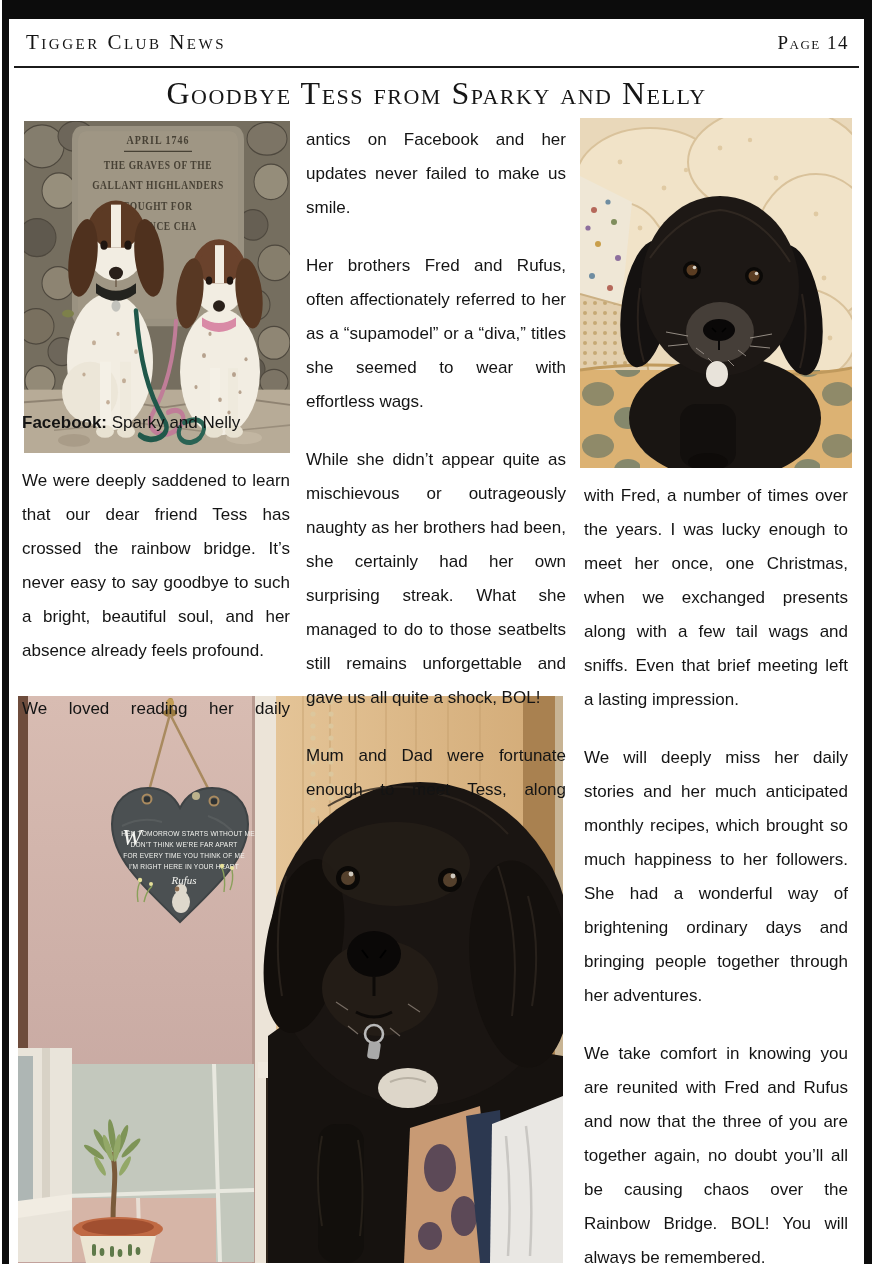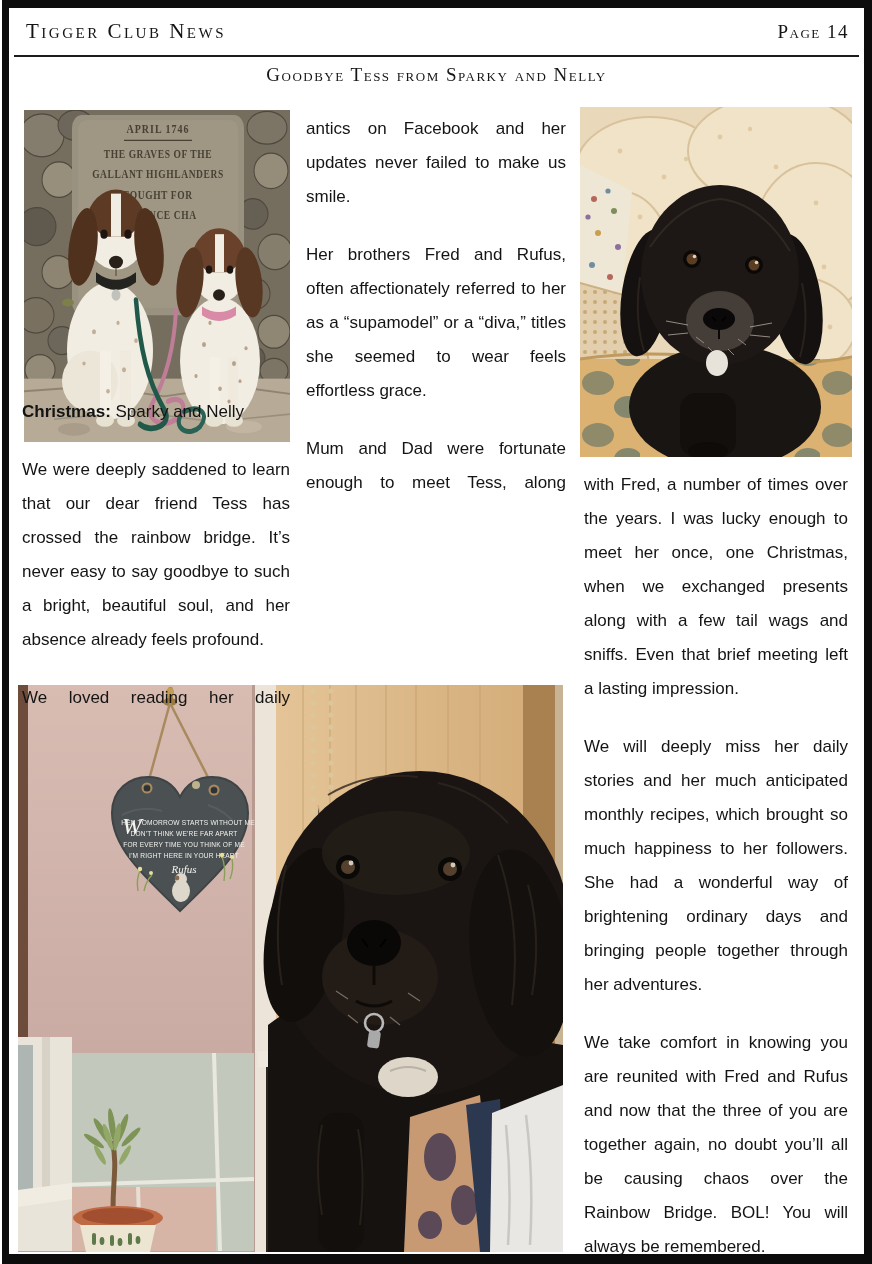--- a/index.html
+++ b/index.html
@@ -1,30 +1,30 @@
 <!DOCTYPE html>
 <html><head>
 <meta charset="utf-8">
 <style>
   html,body{margin:0;padding:0;}
   body{width:872px;height:1264px;background:#0c0c0c;position:relative;
        font-family:"Liberation Sans",sans-serif;overflow:hidden;}
   .edge-sliver{position:absolute;left:0;top:0;width:2px;height:100%;background:#ffffff;}
-  .page{position:absolute;left:9px;top:8px;width:855px;height:1246px;background:#ffffff;}
+  .page{position:absolute;left:9px;top:19px;width:855px;height:1246px;background:#ffffff;}
 
   .masthead{position:absolute;top:11px;left:17px;right:15px;display:flex;
             justify-content:space-between;align-items:baseline;
             font-family:"Liberation Serif",serif;font-variant:small-caps;
             color:#141414;}
   .masthead .brand{font-size:21px;letter-spacing:2.5px;}
   .masthead .pageno{font-size:19px;letter-spacing:1.5px;}
   .rule{position:absolute;top:47px;left:5px;right:5px;height:0;border-top:2px solid #1b1b1b;}
   .headline{position:absolute;top:56px;left:0;width:100%;text-align:center;
             font-family:"Liberation Serif",serif;font-variant:small-caps;
-            font-size:19px;letter-spacing:1.5px;color:#161616;}
+            font-size:32px;letter-spacing:1.5px;color:#161616;}
 
   .col{position:absolute;font-size:17px;line-height:34px;color:#141414;
        text-align:justify;}
   .col p{margin:0 0 24px 0;}
   .col p.nogap{margin:0;}
   .col p.leftal{text-align:left;}
   .force-just{text-align-last:justify;}
   #col-left{left:13px;top:387px;width:268px;}
   #col-mid{left:297px;top:104px;width:260px;}
   #col-right{left:575px;top:460px;width:264px;}
@@ -458,28 +458,29 @@
           <ellipse cx="412" cy="540" rx="12" ry="14"></ellipse>
         </g>
         <path d="M448,420 L482,414 L488,567 L462,567 Z" fill="#2c3850"></path>
         <path d="M474,428 L545,400 L545,567 L472,567 Z" fill="#e9e7e3"></path>
         <path d="M488,440 q6,60 2,120 M508,430 q8,64 4,130" stroke="#c9c7c3" stroke-width="2.5" fill="none"></path>
       </g>
     </svg>
   </div>
 
   <div class="col" id="col-left">
-    <p class="byline"><b>Christmas:</b><span> Sparky and Nelly</span></p>
+    <p class="byline"><b>Facebook:</b><span> Sparky and Nelly</span></p>
     <p>We were deeply saddened to learn that our dear friend Tess has crossed the rainbow bridge. It’s never easy to say goodbye to such a bright, beautiful soul, and her absence already feels profound.</p>
     <p class="nogap force-just">We loved reading her daily</p>
   </div>
 
   <div class="col" id="col-mid">
     <p>antics on Facebook and her updates never failed to make us smile.</p>
-    <p>Her brothers Fred and Rufus, often affectionately referred to her as a “supamodel” or a “diva,” titles she seemed to wear feels effortless grace.</p>
+    <p>Her brothers Fred and Rufus, often affectionately referred to her as a “supamodel” or a “diva,” titles she seemed to wear with effortless wags.</p>
+    <p>While she didn’t appear quite as mischievous or outrageously naughty as her brothers had been, she certainly had her own surprising streak. What she managed to do to those seatbelts still remains unforgettable and gave us all quite a shock, BOL!</p>
     <p class="nogap force-just">Mum and Dad were fortunate enough to meet Tess, along</p>
   </div>
 
   <div class="col" id="col-right">
     <p>with Fred, a number of times over the years. I was lucky enough to meet her once, one Christmas, when we exchanged presents along with a few tail wags and sniffs. Even that brief meeting left a lasting impression.</p>
     <p>We will deeply miss her daily stories and her much anticipated monthly recipes, which brought so much happiness to her followers. She had a wonderful way of brightening ordinary days and bringing people together through her adventures.</p>
     <p class="nogap">We take comfort in knowing you are reunited with Fred and Rufus and now that the three of you are together again, no doubt you’ll all be causing chaos over the Rainbow Bridge. BOL! You will always be remembered.</p>
     <p class="nogap leftal">Run free Tess</p>
   </div>
 

